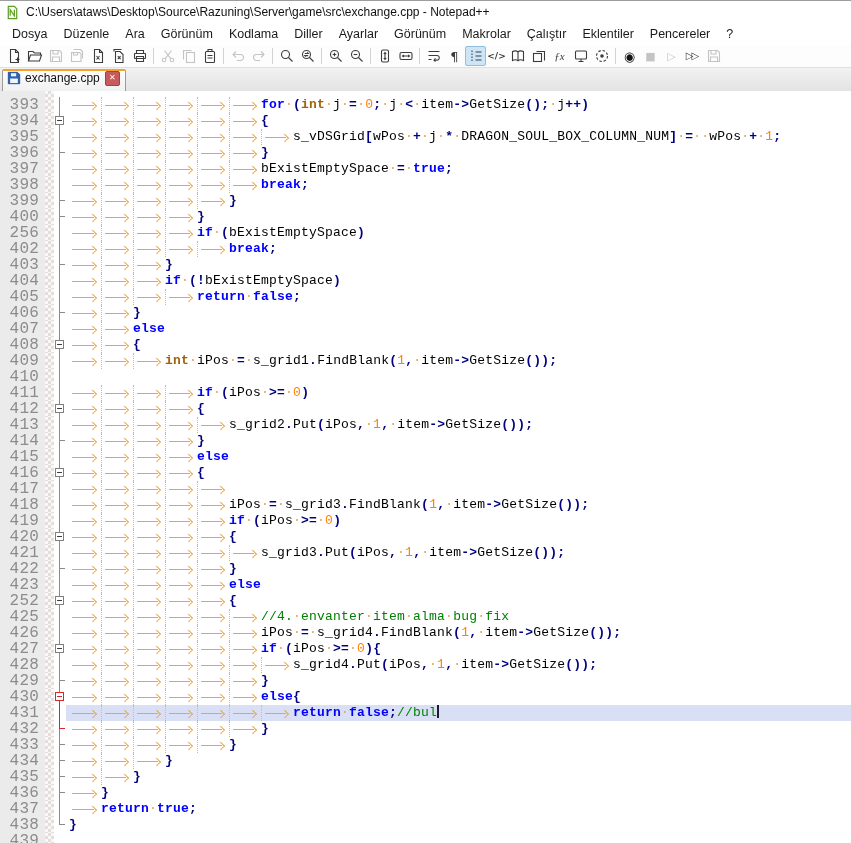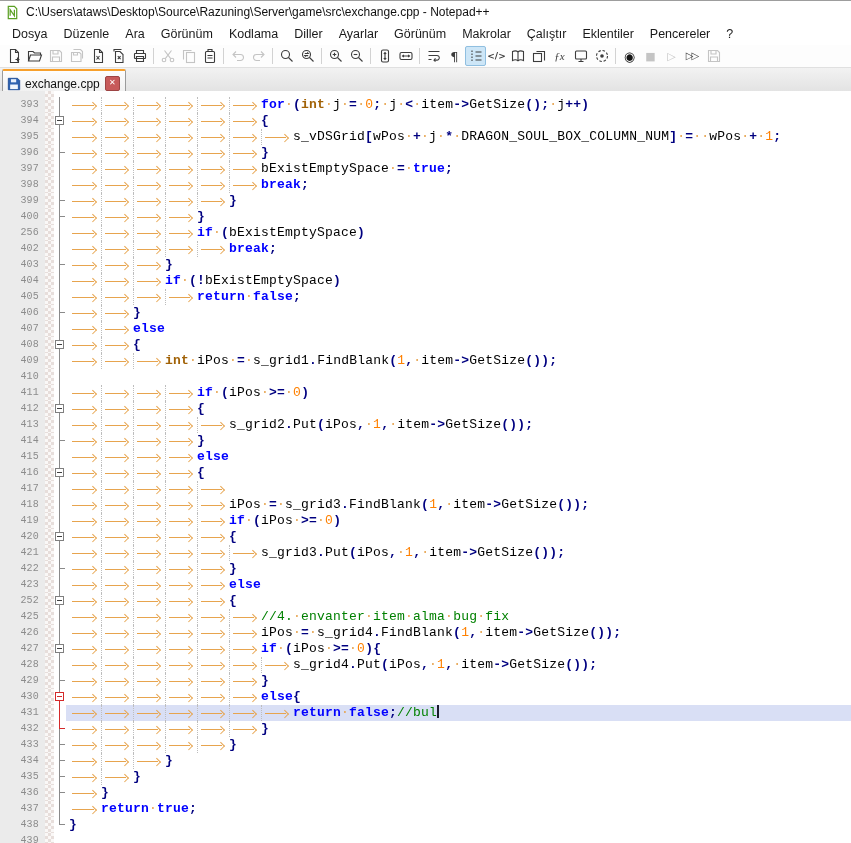--- a/index.html
+++ b/index.html
@@ -19,32 +19,32 @@
   .toolbar{height:22px;display:flex;align-items:center;background:#fdfdfd;border-bottom:1px solid #e0e0e0;padding-left:3px;}
   .tbtn{width:21px;height:20px;flex:none;display:flex;align-items:center;justify-content:center;border:1px solid transparent;box-sizing:border-box;}
   .tbtn.act{background:#cde6f7;border:1px solid #90bfe0;border-radius:2px;}
   .tbtn svg{width:16px;height:16px;display:block;}
   .en{color:#3c3c3c;} .dis{color:#c4c4c4;}
   .tico{font-family:"DejaVu Sans",sans-serif;font-size:12px;line-height:1;}
   .tsep{width:1px;height:16px;background:#d2d2d2;margin:0 3px;flex:none;}
 
   
   .tabbar{height:24px;background:linear-gradient(#f2f2f2,#e3e3e3);border-bottom:1px solid #989898;display:flex;align-items:flex-end;padding-left:2px;box-sizing:border-box;}
-  .tab{height:23px;margin-bottom:-1px;background:linear-gradient(#fdfdfd,#f1f1f1);border:1px solid #9b9b9b;border-bottom:1px solid #f5f5f5;border-top:2px solid #f7a02c;border-radius:2px 2px 0 0;display:flex;align-items:flex-end;padding:0 5px 0 4px;box-sizing:border-box;}
+  .tab{height:23px;margin-bottom:-1px;background:linear-gradient(#fdfdfd,#f1f1f1);border:1px solid #9b9b9b;border-bottom:1px solid #f5f5f5;border-top:2px solid #f7a02c;border-radius:2px 2px 0 0;display:flex;align-items:flex-start;padding:0 5px 0 4px;box-sizing:border-box;}
   .tab-label{font-size:12px;color:#111;margin:0 5px 0 4px;white-space:nowrap;}
   .tab-close{width:13px;height:13px;background:#c75a5a;border:1px solid #9d4444;border-radius:2px;color:#fff;
     font-size:8px;line-height:11px;text-align:center;font-family:"DejaVu Sans",sans-serif;}
   .tab-save svg{display:block;}
 
   
   .editor{position:absolute;top:90px;left:0;right:0;bottom:0;background:#fff;overflow:hidden;
     font-family:"Liberation Mono","DejaVu Sans Mono",monospace;font-size:13px;letter-spacing:.2px;}
   .row{display:flex;height:16px;line-height:16px;}
   .row.sp0{height:6px;}
-  .ln{width:45px;flex:none;background:#ebebeb;color:#8c8c8c;text-align:right;padding-right:6px;box-sizing:border-box;font-size:10px;}
+  .ln{width:45px;flex:none;background:#ebebeb;color:#8c8c8c;text-align:right;padding-right:6px;box-sizing:border-box;font-size:16px;}
   .bm{width:9px;flex:none;background-color:#faf8f7;
       background-image:linear-gradient(45deg,#e7dedb 25%,transparent 25%,transparent 75%,#e7dedb 75%),
                        linear-gradient(45deg,#e7dedb 25%,transparent 25%,transparent 75%,#e7dedb 75%);
       background-size:6px 6px;background-position:0 0,3px 3px;}
   .fm{width:12px;flex:none;position:relative;background:#fff;}
   .fm i,.fm b{position:absolute;display:block;}
   .vl{left:5px;top:0;bottom:0;width:1px;background:#8a8a8a;}
   .vt{left:5px;top:0;height:8px;width:1px;background:#8a8a8a;}
   .vb{left:5px;top:8px;bottom:0;width:1px;background:#8a8a8a;}
   .st{left:6px;top:7px;width:5px;height:1px;background:#8a8a8a;}

